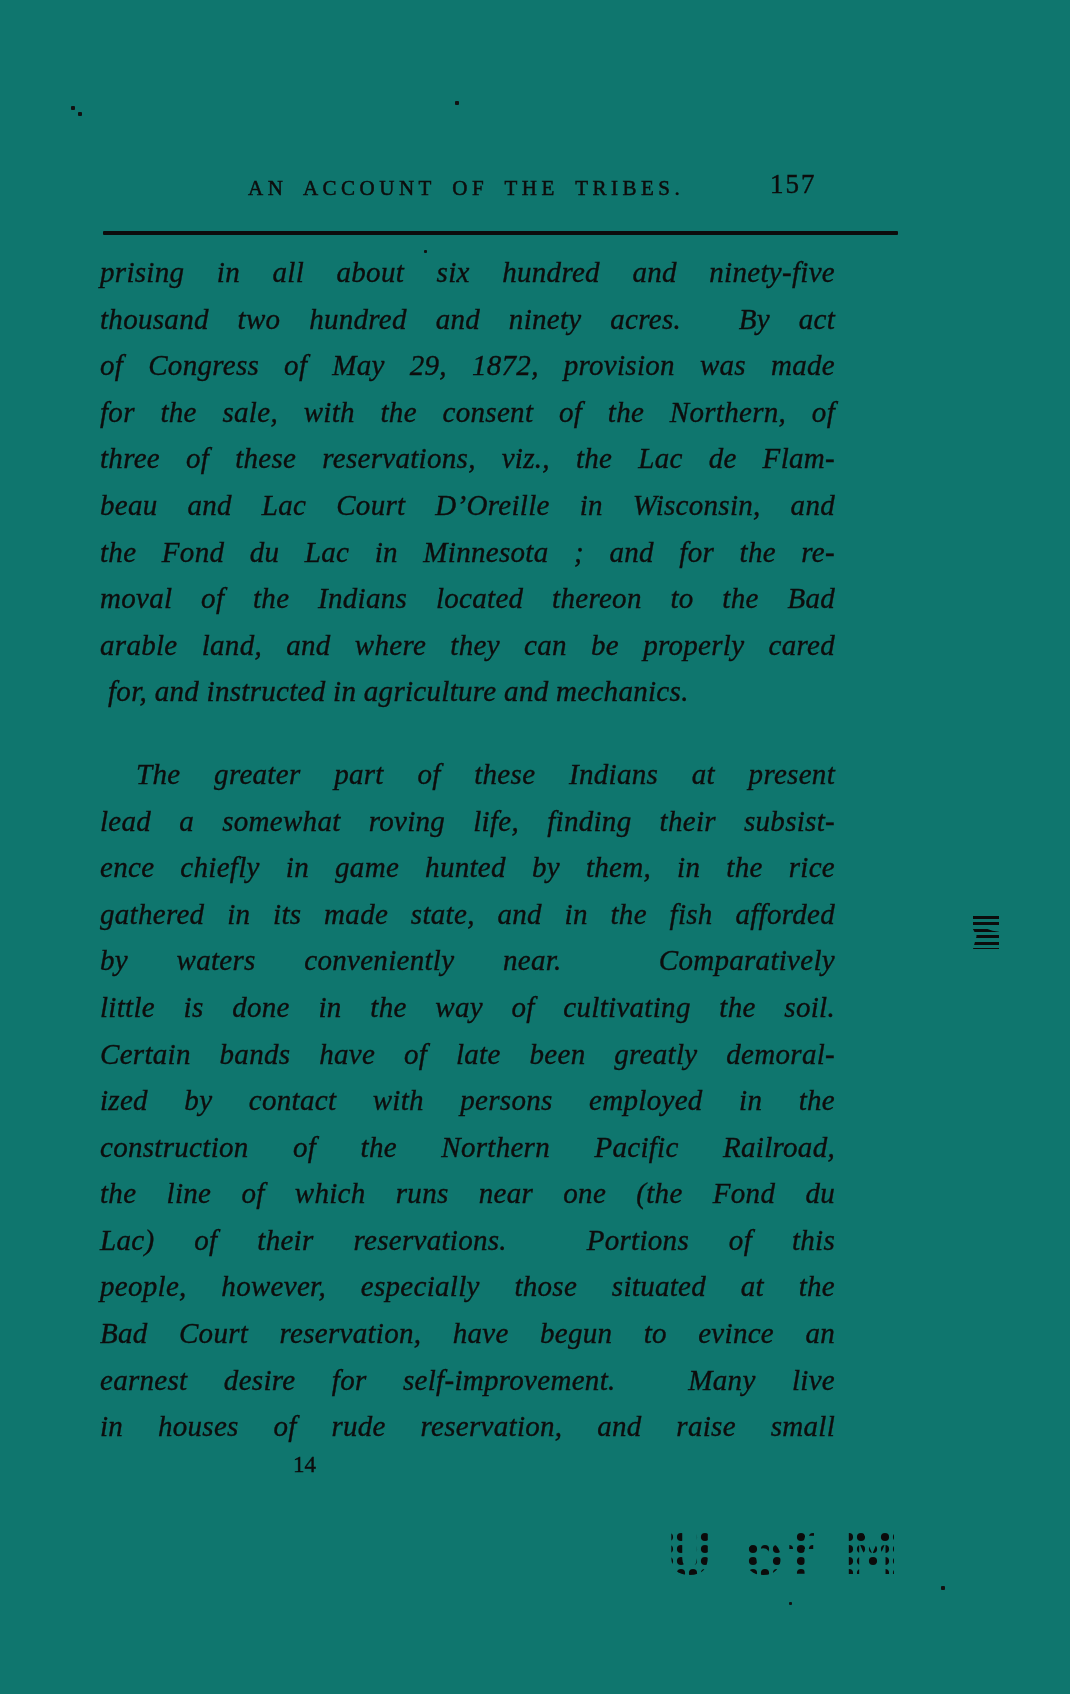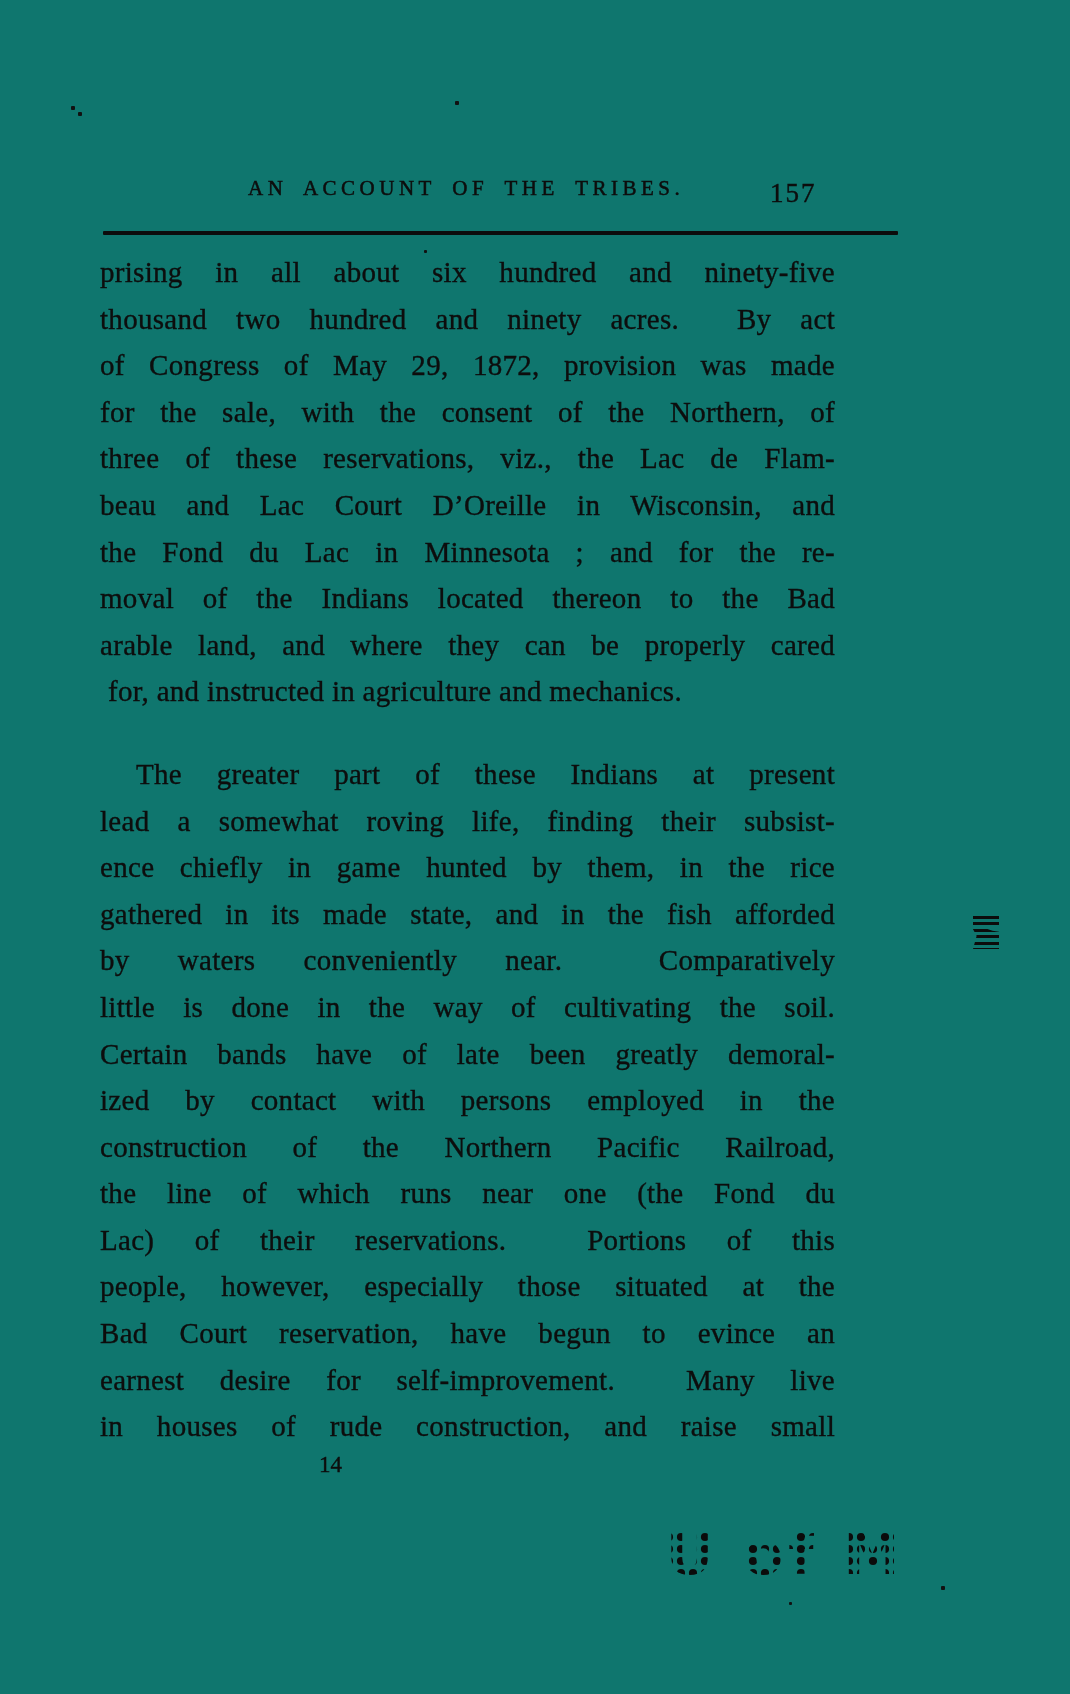--- a/index.html
+++ b/index.html
@@ -16,21 +16,21 @@
     background: #0f766e;
   }
   
   .header-title {
     position: absolute; top: 176px; left: 248px;
     font-size: 21px; letter-spacing: 4.5px; word-spacing: 7px;
     -webkit-text-stroke: 0.5px #0d0d0d;
     white-space: nowrap;
   }
   .page-number {
-    position: absolute; top: 178px; left: 770px;
+    position: absolute; top: 169px; left: 770px;
     font-size: 27px; letter-spacing: 2px;
     -webkit-text-stroke: 0.4px #0d0d0d;
   }
   .header-rule {
     position: absolute; top: 231px; left: 103px;
     width: 795px; height: 4px;
     background: #0c0c0c;
     border-radius: 1px;
   }
   
@@ -38,26 +38,27 @@
     position: absolute; top: 249px; left: 100px;
     width: 735px;
   }
   .line {
     height: 46.6px; line-height: 46.6px;
     font-size: 29px; letter-spacing: 0.3px;
     -webkit-text-stroke: 0.35px #0d0d0d;
     text-align: justify;
     text-align-last: justify;
     white-space: nowrap;
+    font-style: italic;
   }
   .line.endpara { text-align-last: left; white-space: normal; margin-left: 8px; }
   .line.indent { text-indent: 36px; margin-top: 36px; }
   
   .signature-mark {
-    position: absolute; top: 1452px; left: 319px;
+    position: absolute; top: 1452px; left: 293px;
     font-size: 23px;
     -webkit-text-stroke: 0.4px #0d0d0d;
   }
   
   .margin-mark {
     position: absolute; top: 916px; left: 973px;
     width: 26px; height: 33px;
     background: repeating-linear-gradient(to bottom, #0c0c0c 0 3px, transparent 3px 6.5px);
     clip-path: polygon(0 0, 100% 0, 100% 30%, 28% 32%, 75% 45%, 100% 48%, 100% 100%, 0 100%, 14% 60%, 0 40%);
   }
@@ -102,21 +103,21 @@
     <div class="line">by waters conveniently near.&nbsp; Comparatively</div>
     <div class="line">little is done in the way of cultivating the soil.</div>
     <div class="line">Certain bands have of late been greatly demoral-</div>
     <div class="line">ized by contact with persons employed in the</div>
     <div class="line">construction of the Northern Pacific Railroad,</div>
     <div class="line">the line of which runs near one (the Fond du</div>
     <div class="line">Lac) of their reservations.&nbsp; Portions of this</div>
     <div class="line">people, however, especially those situated at the</div>
     <div class="line">Bad Court reservation, have begun to evince an</div>
     <div class="line">earnest desire for self-improvement.&nbsp; Many live</div>
-    <div class="line">in houses of rude construction, and raise small</div>
+    <div class="line">in houses of rude reservation, and raise small</div>
   </div>
 
   <div class="signature-mark">14</div>
 
   <div class="margin-mark"></div>
 
   <svg class="watermark-svg" width="230" height="72">
     <defs>
       <pattern id="halftone-dots" width="12" height="12" patternUnits="userSpaceOnUse">
         <circle cx="5" cy="5" r="4.1" fill="#0b0b0b"></circle>

